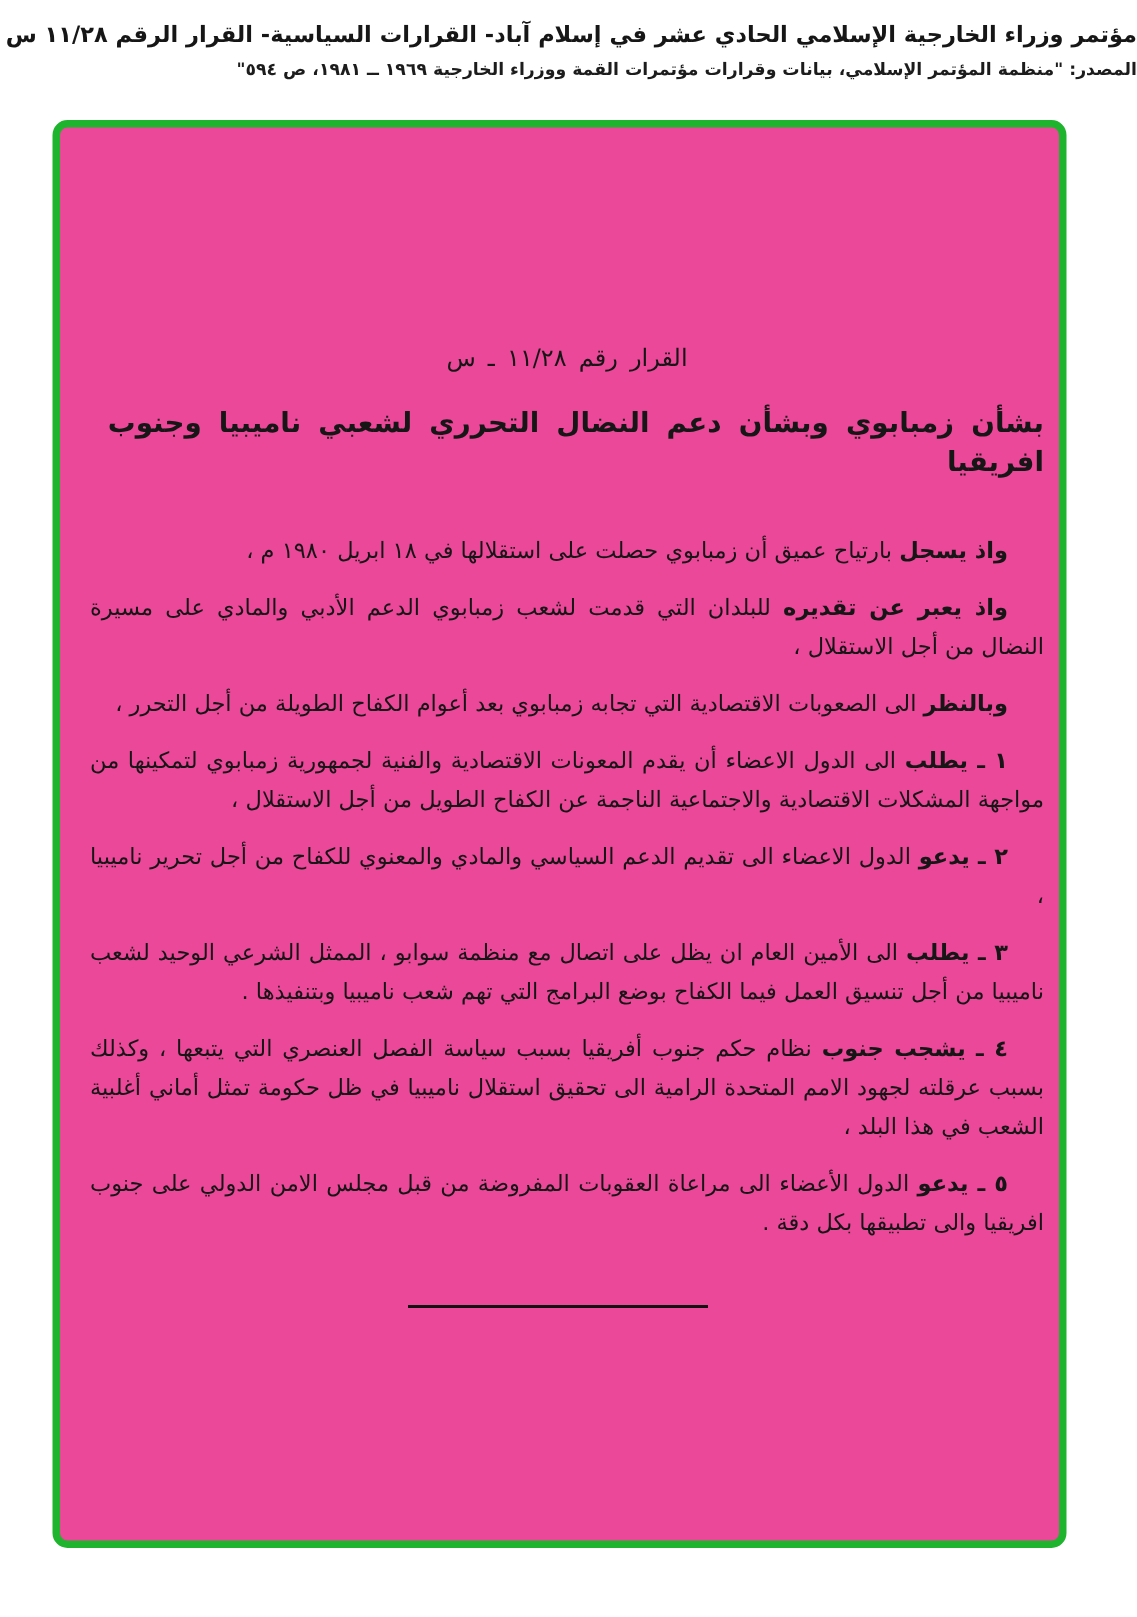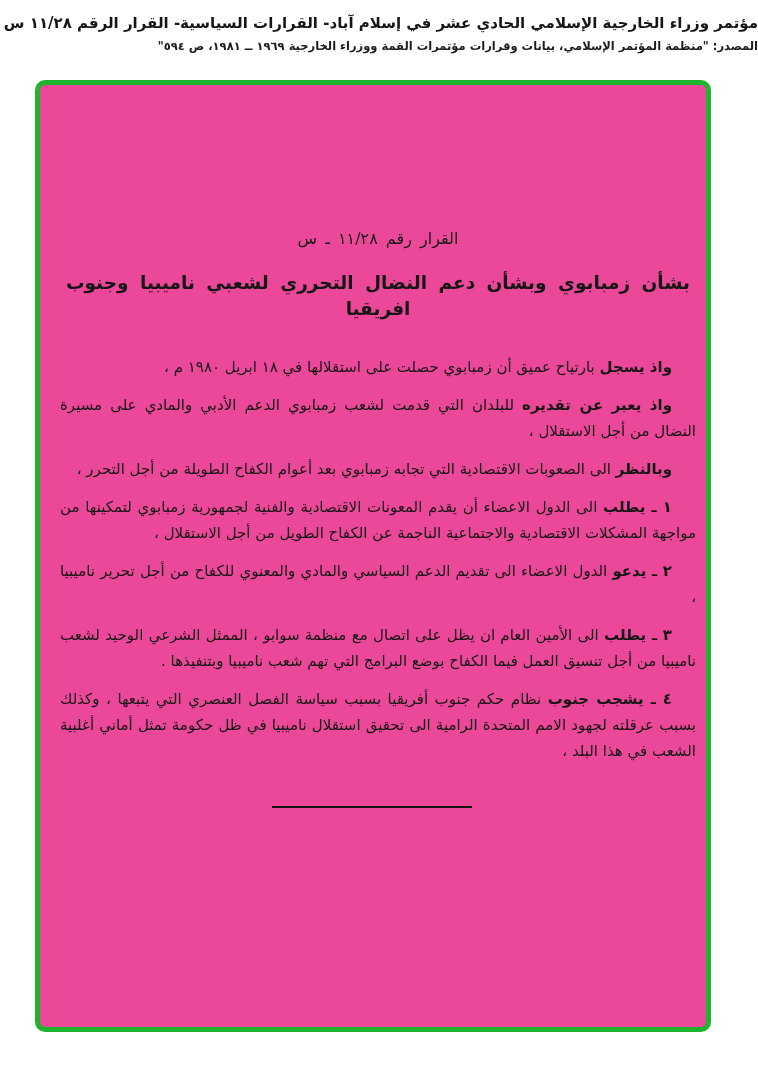--- a/index.html
+++ b/index.html
@@ -45,21 +45,20 @@
     line-height:26px;
   }
   .res-number{
     text-align:center;
     font-size:16px;
     font-weight:normal;
     margin-bottom:18px;
     word-spacing:3px;
   }
   .res-title{
-    text-align:center;
     font-size:18.5px;
     font-weight:bold;
     word-spacing:5px;
     margin-bottom:32px;
   }
   .para{
     text-align:justify;
     text-indent:24px;
     margin-bottom:12px;
   }
@@ -96,17 +95,18 @@
     <p class="para"><span class="num"></span><b class="lead">وبالنظر</b><span> الى الصعوبات الاقتصادية التي تجابه زمبابوي بعد أعوام الكفاح الطويلة من أجل التحرر ،</span></p>
 
     <p class="para"><span class="num">١ ـ </span><b class="lead">يطلب</b><span> الى الدول الاعضاء أن يقدم المعونات الاقتصادية والفنية لجمهورية زمبابوي لتمكينها من مواجهة المشكلات الاقتصادية والاجتماعية الناجمة عن الكفاح الطويل من أجل الاستقلال ،</span></p>
 
     <p class="para"><span class="num">٢ ـ </span><b class="lead">يدعو</b><span> الدول الاعضاء الى تقديم الدعم السياسي والمادي والمعنوي للكفاح من أجل تحرير ناميبيا ،</span></p>
 
     <p class="para"><span class="num">٣ ـ </span><b class="lead">يطلب</b><span> الى الأمين العام ان يظل على اتصال مع منظمة سوابو ، الممثل الشرعي الوحيد لشعب ناميبيا من أجل تنسيق العمل فيما الكفاح بوضع البرامج التي تهم شعب ناميبيا وبتنفيذها .</span></p>
 
     <p class="para"><span class="num">٤ ـ </span><b class="lead">يشجب جنوب</b><span> نظام حكم جنوب أفريقيا بسبب سياسة الفصل العنصري التي يتبعها ، وكذلك بسبب عرقلته لجهود الامم المتحدة الرامية الى تحقيق استقلال ناميبيا في ظل حكومة تمثل أماني أغلبية الشعب في هذا البلد ،</span></p>
 
+    <p class="para"><span class="num">٥ ـ </span><b class="lead">يدعو</b><span> الدول الأعضاء الى مراعاة العقوبات المفروضة من قبل مجلس الامن الدولي على جنوب افريقيا والى تطبيقها بكل دقة .</span></p>
 
     <div class="end-rule"></div>
 
   </div>
 </div>
 
 </body></html>

